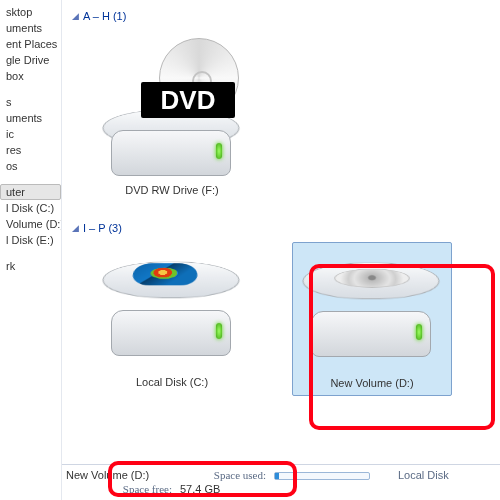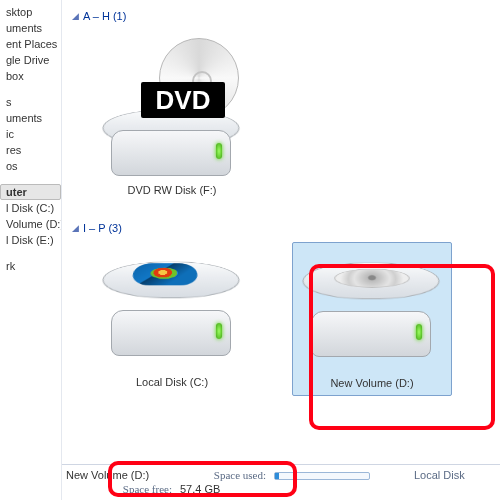--- a/index.html
+++ b/index.html
@@ -1,21 +1,21 @@
 <!DOCTYPE html>
 <html><head>
   <meta charset="utf-8">
   <style>
     * { margin: 0; padding: 0; box-sizing: border-box; font-family: "Segoe UI", Tahoma, sans-serif; }
     body { width: 500px; height: 500px; background: #fff; overflow: hidden; font-size: 11px; color: #333; }
     .layout { display: flex; height: 100%; }
 
     .sidebar { width: 62px; background: #fff; border-right: 1px solid #e4e8ef; padding-top: 4px; overflow: hidden; }
     .sidebar-item { padding: 2px 4px 2px 6px; white-space: nowrap; cursor: pointer; color: #333; }
-    .sidebar-item.selected { background: #e6e6e6; border: 1px solid #bbb; border-radius: 2px; padding: 1px 3px 1px 5px; font-weight: bold; }
+    .sidebar-item.selected { background: #e6e6e6; border: 1px solid #bbb; border-radius: 2px; padding: 1px 3px 1px 5px; }
     .sidebar-spacer { height: 10px; }
 
     .main { flex: 1; display: flex; flex-direction: column; }
     .content { flex: 1; padding: 6px 6px 0 10px; overflow: hidden; }
 
     .group-header { display: flex; align-items: center; gap: 4px; color: #003399; font-size: 11px; margin: 4px 0 2px 0; cursor: pointer; }
     .group-header .arrow { font-size: 9px; color: #5a74b8; }
 
     .items { display: flex; gap: 40px; padding: 6px 0 16px 20px; }
     .item { display: flex; flex-direction: column; align-items: center; width: 160px; padding: 8px 4px 6px; cursor: pointer; }
@@ -28,21 +28,21 @@
     .drive-body::after { content: ""; position: absolute; right: 8px; top: 12px; width: 6px; height: 16px; background: radial-gradient(#9dff62,#3da50f); border-radius: 3px; box-shadow: 0 0 4px #57d813; }
     .drive-platter { position: absolute; top: 0; left: 6px; width: 136px; height: 56px; background: linear-gradient(#fafbfc,#d8dde3); border: 1px solid #a8adb2; border-radius: 50%/56%; transform: perspective(200px) rotateX(50deg); }
     .drive-window { position: absolute; top: 2px; left: 28px; width: 66px; height: 36px; border-radius: 18px/50%; overflow: hidden; }
     .blank-platter { position: absolute; top: 10px; left: 30px; width: 76px; height: 30px; background: radial-gradient(circle at 50% 50%, #888 8%, #bbb 12%, #e4e4e4 45%, #cfcfcf 60%, #eee 80%); border: 1px solid #bdbdbd; border-radius: 50%; }
 
     .hdd-win { background: linear-gradient(135deg,#0a63a9 0%,#1177c6 40%,#063f6e 42%,#0e6fb9 70%); }
     .orb { position: absolute; top: 6px; left: 18px; width: 28px; height: 22px; border-radius: 50%; background: radial-gradient(circle at 45% 45%, #f6c544 0 24%, #e13a0f 25% 49%, #6fc22a 50% 74%, #2e8ee6 75% 100%); transform: scaleY(0.85); }
 
     .dvd-disc { position: absolute; top: 0; left: 62px; width: 80px; height: 80px; border-radius: 50%; background: conic-gradient(#d9d9d9,#f9f9f9,#d9d9d9,#f9f9f9,#d9d9d9); border: 1px solid #b7b7b7; }
     .dvd-disc::after { content: ""; position: absolute; top: 32px; left: 32px; width: 16px; height: 16px; border-radius: 50%; border: 2px solid #c3c3c3; }
-    .dvd-label { position: absolute; top: 44px; left: 44px; width: 84px; height: 36px; background: #000; color: #fff; display: flex; align-items: center; justify-content: center; font-size: 26px; font-weight: bold; border-radius: 2px; }
+    .dvd-label { position: absolute; top: 44px; left: 44px; width: 94px; height: 36px; background: #000; color: #fff; display: flex; align-items: center; justify-content: center; font-size: 26px; font-weight: bold; border-radius: 2px; }
     .dvd-base .drive-body { bottom: 2px; }
     .dvd-base .drive-platter { top: 60px; }
     .dvd-base { height: 140px; }
 
     .highlight-box { position: absolute; border: 4px solid #ff0015; border-radius: 10px; pointer-events: none; }
     .hl-drive { top: 264px; left: 309px; width: 186px; height: 166px; }
     .hl-status { top: 461px; left: 108px; width: 189px; height: 36px; }
 
     .statusbar { border-top: 1px solid #cfd6e3; padding: 4px 4px 4px 4px; display: grid; grid-template-columns: 110px 90px 120px 1fr; grid-template-rows: auto auto; column-gap: 4px; row-gap: 1px; font-size: 11px; height: 36px; }
     .statusbar .lbl { color: #5b6b85; text-align: right; padding-right: 4px; font-family: Liberation Serif, serif; }
@@ -83,21 +83,21 @@
         <span>A – H (1)</span>
       </div>
       <div class="items">
         <div class="item">
           <div class="drive-base dvd-base">
             <div class="drive-platter"></div>
             <div class="drive-body"></div>
             <div class="dvd-disc"></div>
             <div class="dvd-label">DVD</div>
           </div>
-          <div class="item-label">DVD RW Disk (F:)</div>
+          <div class="item-label">DVD RW Drive (F:)</div>
         </div>
       </div>
 
       <div class="group-header">
         <span class="arrow">◢</span>
         <span>I – P (3)</span>
       </div>
       <div class="items">
         <div class="item">
           <div class="drive-base">
@@ -123,21 +123,21 @@
       </div>
     </div>
 
     <div class="statusbar">
       <div class="val" style="font-weight:500;">New Volume (D:)</div>
       <div class="lbl">Space used:</div>
       <div class="val">
         <span class="bar"><span class="bar-fill" id="barfill" style="width: 4%;"></span></span>
       </div>
 
-      <div class="val" style="color:#5b6b85;margin-left:16px;">Local Disk</div>
+      <div class="val" style="color:#5b6b85;">Local Disk</div>
       <div class="lbl">Space free:</div>
       <div class="val">57.4 GB</div>
     </div>
   </div>
 </div>
 
 <div class="highlight-box hl-drive"></div>
 <div class="highlight-box hl-status"></div>
 
 </body></html>

